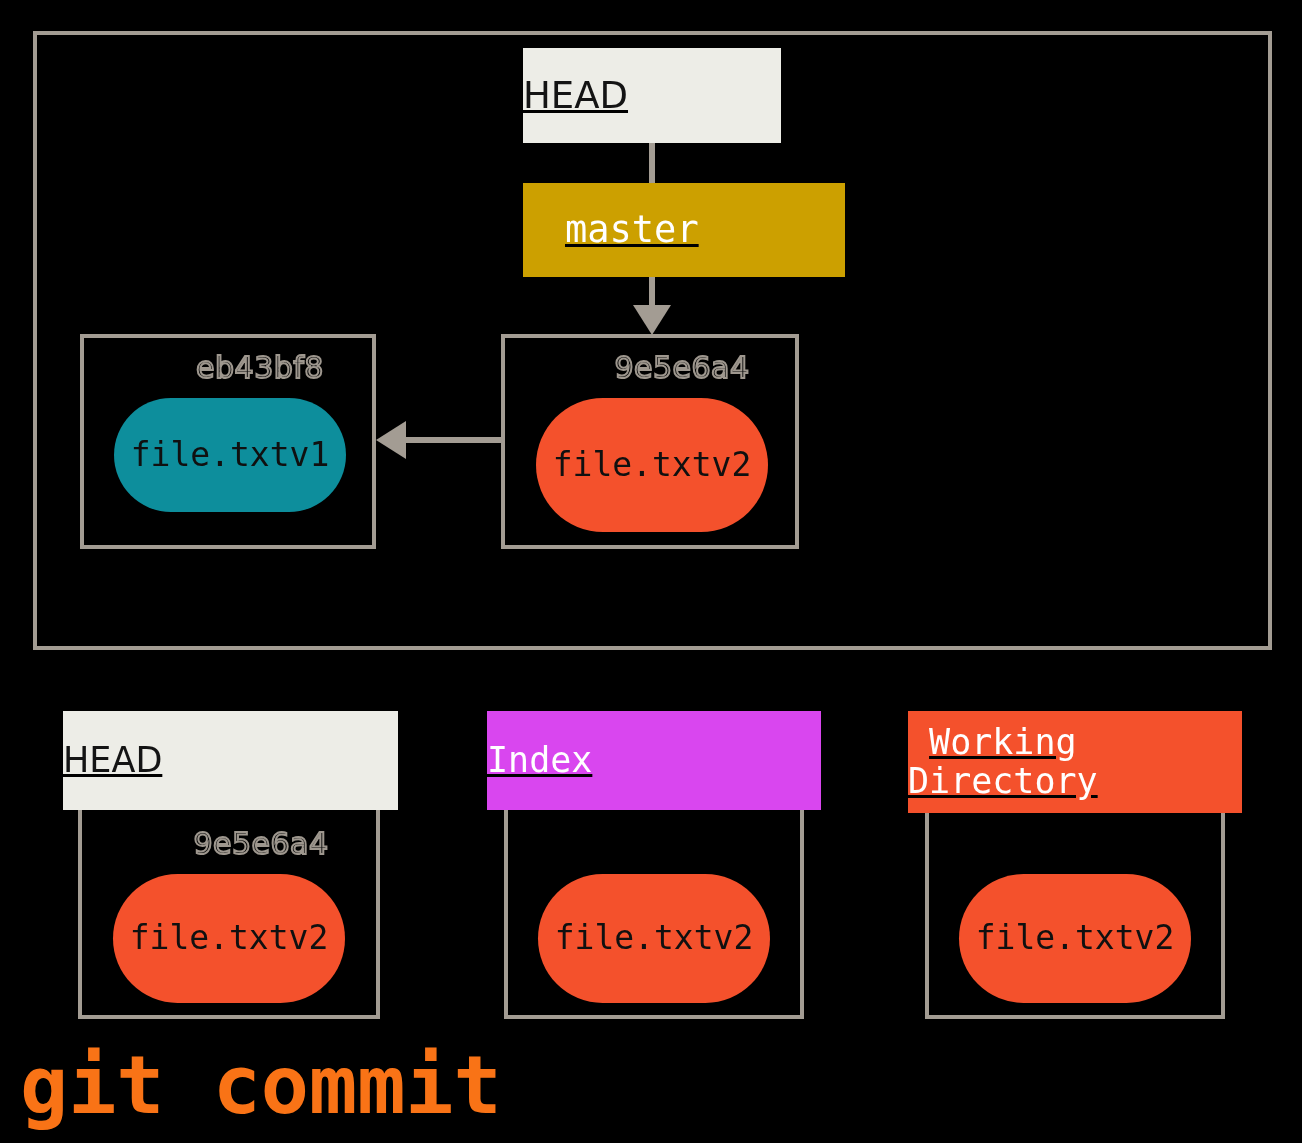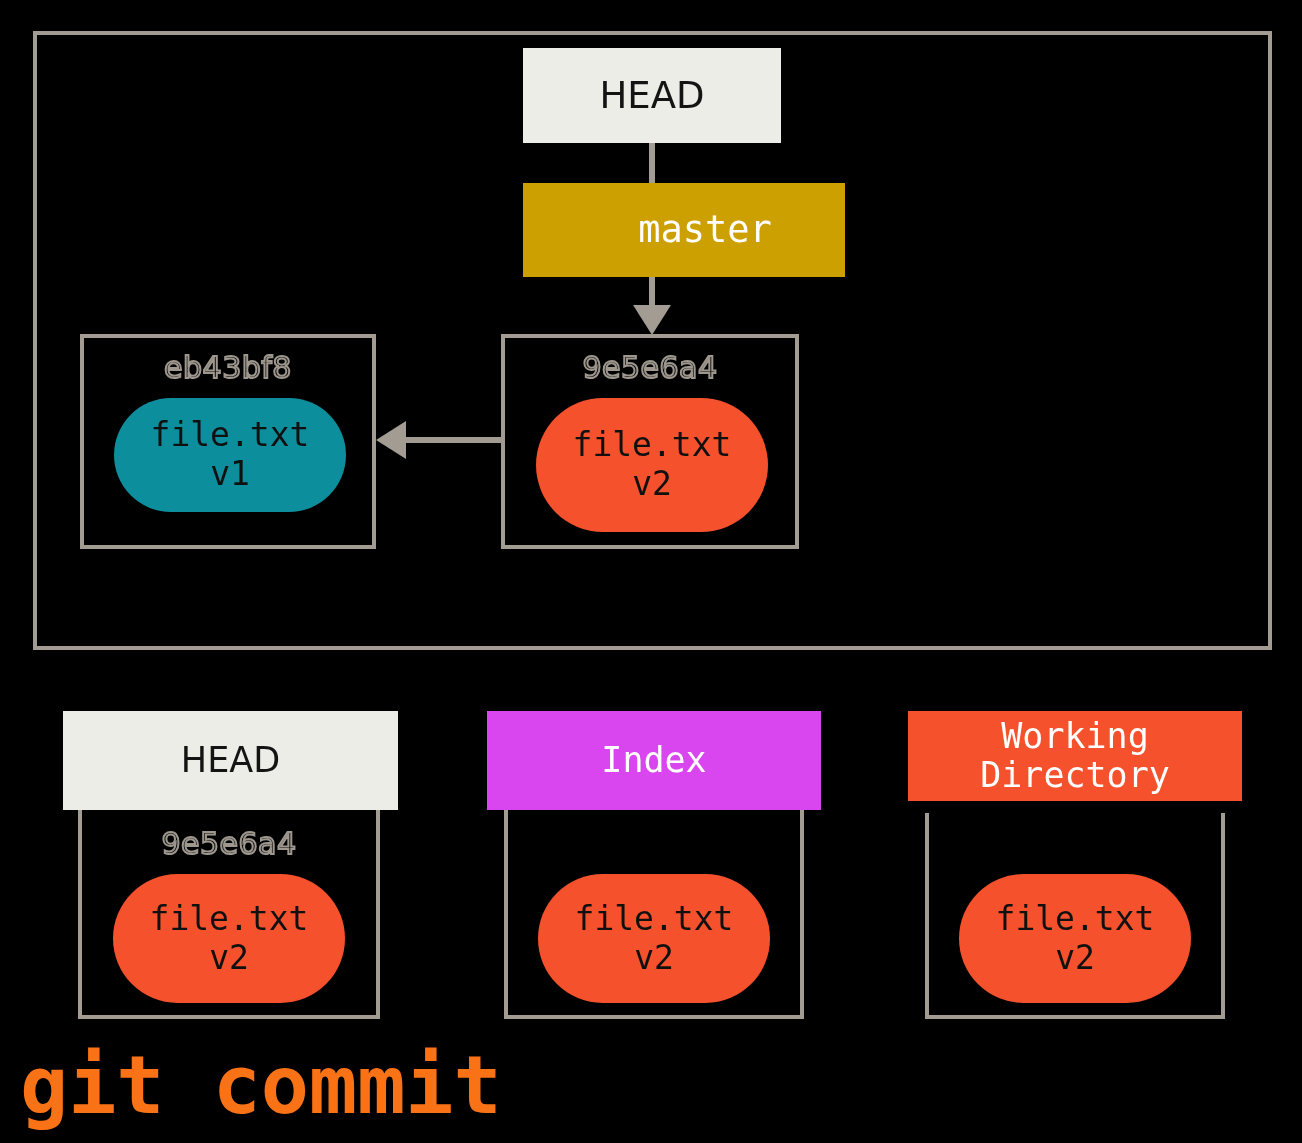--- a/index.html
+++ b/index.html
@@ -25,44 +25,46 @@
     position: absolute;
     box-sizing: border-box;
     border: 4px solid #A39C93;
     background: transparent;
   }
   .solid-label {
     position: absolute;
     box-sizing: border-box;
     display: flex;
     align-items: center;
-    justify-content: center;
+    justify-content: flex-start;
     text-align: center;
     line-height: 1.12;
     white-space: pre-line;
+    text-decoration: underline;
   }
   .blob {
     position: absolute;
     box-sizing: border-box;
     display: flex;
-    flex-direction: column;
+    flex-direction: row;
     align-items: center;
     justify-content: center;
     text-align: center;
     line-height: 1.18;
     color: #101010;
   }
   .hash {
     position: absolute;
     text-align: center;
     color: #0a0a0a;
     -webkit-text-stroke: 2px #9E978E;
     font-family: "DejaVu Sans", "Liberation Sans", sans-serif;
     letter-spacing: .5px;
     white-space: nowrap;
+    padding-left: 32px;
   }
   .outline-text {
     position: absolute;
     color: #000000;
     -webkit-text-stroke: 2px #9E978E;
     font-family: "DejaVu Sans Mono", "Liberation Mono", monospace;
     white-space: nowrap;
   }
   .connector {
     position: absolute;
@@ -141,21 +143,21 @@
   <div class="panel-border" style="left:504px; top:810px; width:300px; height:209px; border-top:none;"></div>
   <div class="solid-label box" style="left:487px; top:711px; width:334px; height:99px; background:#d946ef;">
     <span style="color:#FFFFFF; font-size:35px;">Index</span>
   </div>
   <div class="blob" style="left:538px; top:874px; width:232px; height:129px; border-radius:65px; background:#F4512C;">
     <span style="font-size:33px;">file.txt</span>
     <span style="font-size:33px;">v2</span>
   </div>
 
   <div class="panel-border" style="left:925px; top:813px; width:300px; height:206px; border-top:none;"></div>
-  <div class="solid-label box" style="left:908px; top:711px; width:334px; height:90px; background:#F4512C;">
+  <div class="solid-label box" style="left:908px; top:711px; width:334px; height:102px; background:#F4512C;">
     <span style="color:#FFFFFF; font-size:35px;">Working
 Directory</span>
   </div>
   <div class="blob" style="left:959px; top:874px; width:232px; height:129px; border-radius:65px; background:#F4512C;">
     <span style="font-size:33px;">file.txt</span>
     <span style="font-size:33px;">v2</span>
   </div>
 
   <div class="caption" style="left:20px; top:1039px; font-size:80px; color:#f97316; font-weight:bold;">git commit</div>
 

